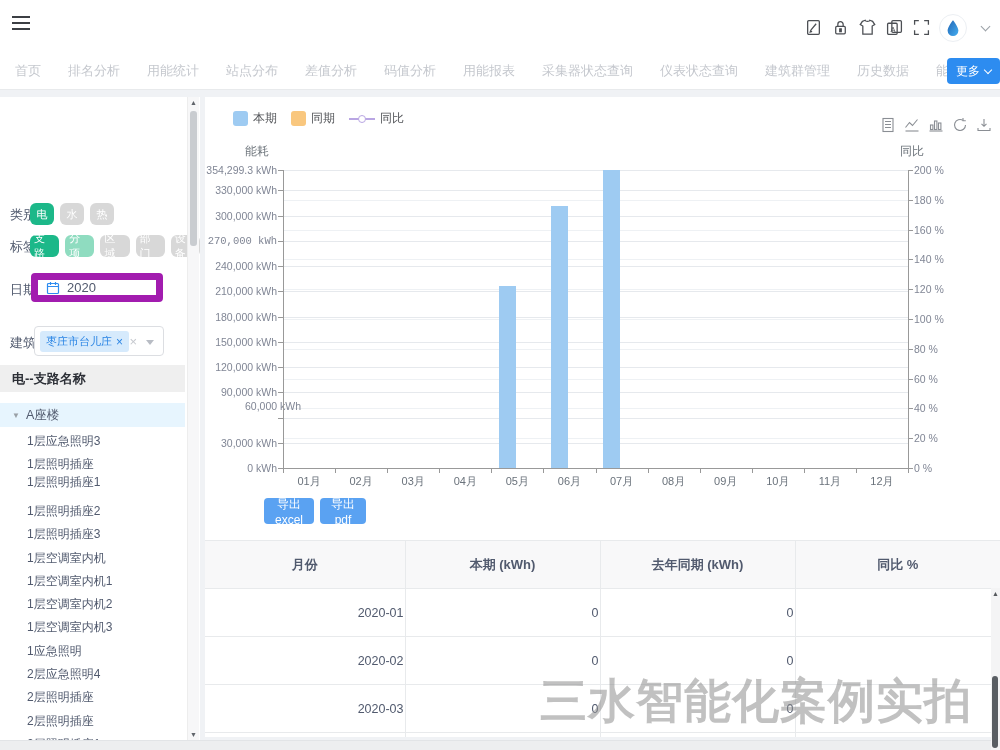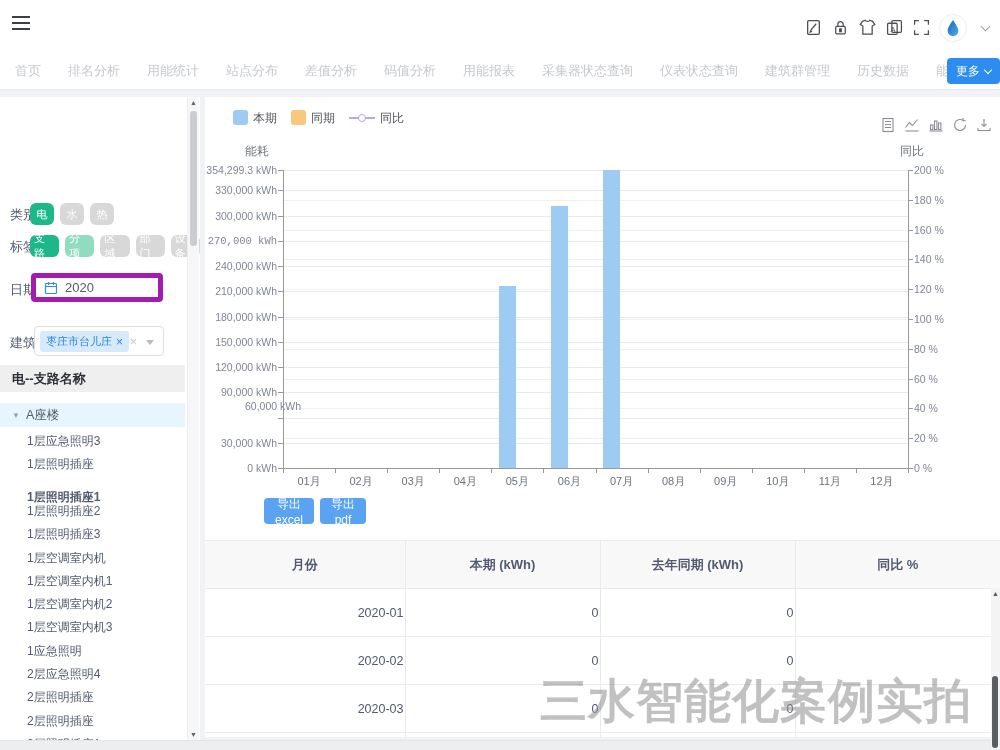--- a/index.html
+++ b/index.html
@@ -25,41 +25,41 @@
   .more-btn .chev{border-color:#fff;width:5px;height:5px;}
 
   
   .sidebar{position:absolute;left:0;top:97px;width:200px;height:643px;background:#fff;overflow:hidden;}
   .sb-label{position:absolute;left:10px;font-size:13px;color:#515a6e;}
   .pill-row{position:absolute;left:30px;display:flex;gap:6px;}
   .pill{height:22px;min-width:16px;padding:0 4px;border-radius:6px;font-size:11px;color:#fff;display:flex;align-items:center;justify-content:center;cursor:pointer;}
   .pill.active{background:#1cb889;}
   .pill.semi{background:#8fdcc0;}
   .pill.gray{background:#d8d8d8;}
-  .date-input{position:absolute;left:31px;top:176px;width:132px;height:29px;border:5px solid #a21caf;border-radius:4px;background:#fff;display:flex;align-items:center;gap:7px;padding-left:8px;box-sizing:border-box;cursor:text;}
+  .date-input{position:absolute;left:31px;top:176px;width:132px;height:29px;border:7px solid #a21caf;border-radius:4px;background:#fff;display:flex;align-items:center;gap:7px;padding-left:8px;box-sizing:border-box;cursor:text;}
   .date-input span{font-size:13px;color:#515a6e;}
   .bld-select{position:absolute;left:34px;top:229px;width:130px;height:30px;border:1px solid #dcdee2;border-radius:4px;background:#fff;box-sizing:border-box;cursor:pointer;}
   .bld-tag{position:absolute;left:5px;top:4px;height:21px;background:#d6eafc;border-radius:3px;padding:0 6px;display:flex;align-items:center;gap:4px;font-size:11px;color:#2b85e4;white-space:nowrap;}
   .bld-tag .tag-x{color:#2b85e4;font-size:12px;cursor:pointer;}
   .bld-clear{position:absolute;right:26px;top:7px;color:#c5c8ce;font-size:13px;cursor:pointer;}
   .bld-caret{position:absolute;right:9px;top:13px;width:0;height:0;border-left:4px solid transparent;border-right:4px solid transparent;border-top:5px solid #b8bcc4;}
   .tree-header{position:absolute;left:0;top:268px;width:185px;height:27px;background:#efefef;display:flex;align-items:center;font-size:13px;color:#2c2f36;font-weight:600;padding-left:12px;box-sizing:border-box;}
   .tree-root{position:absolute;left:0;top:306px;width:185px;height:24px;background:#e7f5fe;display:flex;align-items:center;font-size:12.5px;color:#515a6e;cursor:pointer;}
   .tree-caret{font-size:8px;color:#9aa0a6;margin:0 6px 0 12px;}
   .tree-item{position:absolute;left:0;width:185px;height:23px;display:flex;align-items:center;padding-left:27px;box-sizing:border-box;font-size:12px;color:#515a6e;cursor:pointer;white-space:nowrap;}
   .sb-scroll{position:absolute;left:187px;top:0;width:11px;height:643px;background:#f7f7f8;border-left:1px solid #ededed;}
   .sb-scroll .arr{position:absolute;left:0;width:11px;text-align:center;font-size:7px;color:#60646a;cursor:pointer;}
   .sb-thumb{position:absolute;left:2px;top:14px;width:7px;height:135px;background:#c9ccd0;border-radius:3px;cursor:pointer;}
 
   
   .main-card{position:absolute;left:205px;top:97px;width:795px;height:640px;background:#fff;overflow:hidden;}
 
   
   .legend{position:absolute;left:28px;top:13px;display:flex;align-items:center;gap:14px;}
-  .legend-item{display:flex;gap:5px;cursor:pointer;font-size:12px;color:#54565a;}
+  .legend-item{display:flex;align-items:center;gap:5px;cursor:pointer;font-size:12px;color:#54565a;}
   .legend-sq{width:15px;height:15px;border-radius:3px;}
   .legend-line{position:relative;width:26px;height:15px;}
   .legend-line .ln{position:absolute;left:0;top:7px;width:26px;height:2px;}
   .legend-line .dot{position:absolute;left:9px;top:3.5px;width:6px;height:6px;border-radius:50%;background:#fff;border:1.5px solid;}
   .toolbox{position:absolute;right:8px;top:20px;display:flex;gap:8px;}
   .tb-icon{width:16px;height:16px;cursor:pointer;}
   .tb-icon svg{stroke:#8a8e94;fill:none;stroke-width:1.1;}
   .axis-name{position:absolute;top:46px;font-size:12px;color:#6e757c;}
   .gridline{position:absolute;height:1px;}
   .axisline{position:absolute;background:#999;}
@@ -201,21 +201,21 @@
     <div class="tree-header">
         <span>电--支路名称</span>
       </div>
     <div class="tree-root">
       <span class="tree-caret">▼</span>
       <span>A座楼</span>
     </div>
     <div id="tree-children">
         <div class="tree-item" style="top: 333px;">1层应急照明3</div>
         <div class="tree-item" style="top: 356.3px;">1层照明插座</div>
-        <div class="tree-item" style="top: 389px; font-weight: bold;">1层照明插座1</div>
+        <div class="tree-item" style="top: 374px;">1层照明插座1</div>
         <div class="tree-item" style="top: 402.9px;">1层照明插座2</div>
         <div class="tree-item" style="top: 426.2px;">1层照明插座3</div>
         <div class="tree-item" style="top: 449.5px; text-align: right;">1层空调室内机</div>
         <div class="tree-item" style="top: 472.8px;">1层空调室内机1</div>
         <div class="tree-item" style="top: 496.1px;">1层空调室内机2</div>
         <div class="tree-item" style="top: 519.4px;">1层空调室内机3</div>
         <div class="tree-item" style="top: 542.7px;">1应急照明</div>
         <div class="tree-item" style="top: 566px;">2层应急照明4</div>
         <div class="tree-item" style="top: 589.3px;">2层照明插座</div>
         <div class="tree-item" style="top: 612.6px;">2层照明插座</div>

